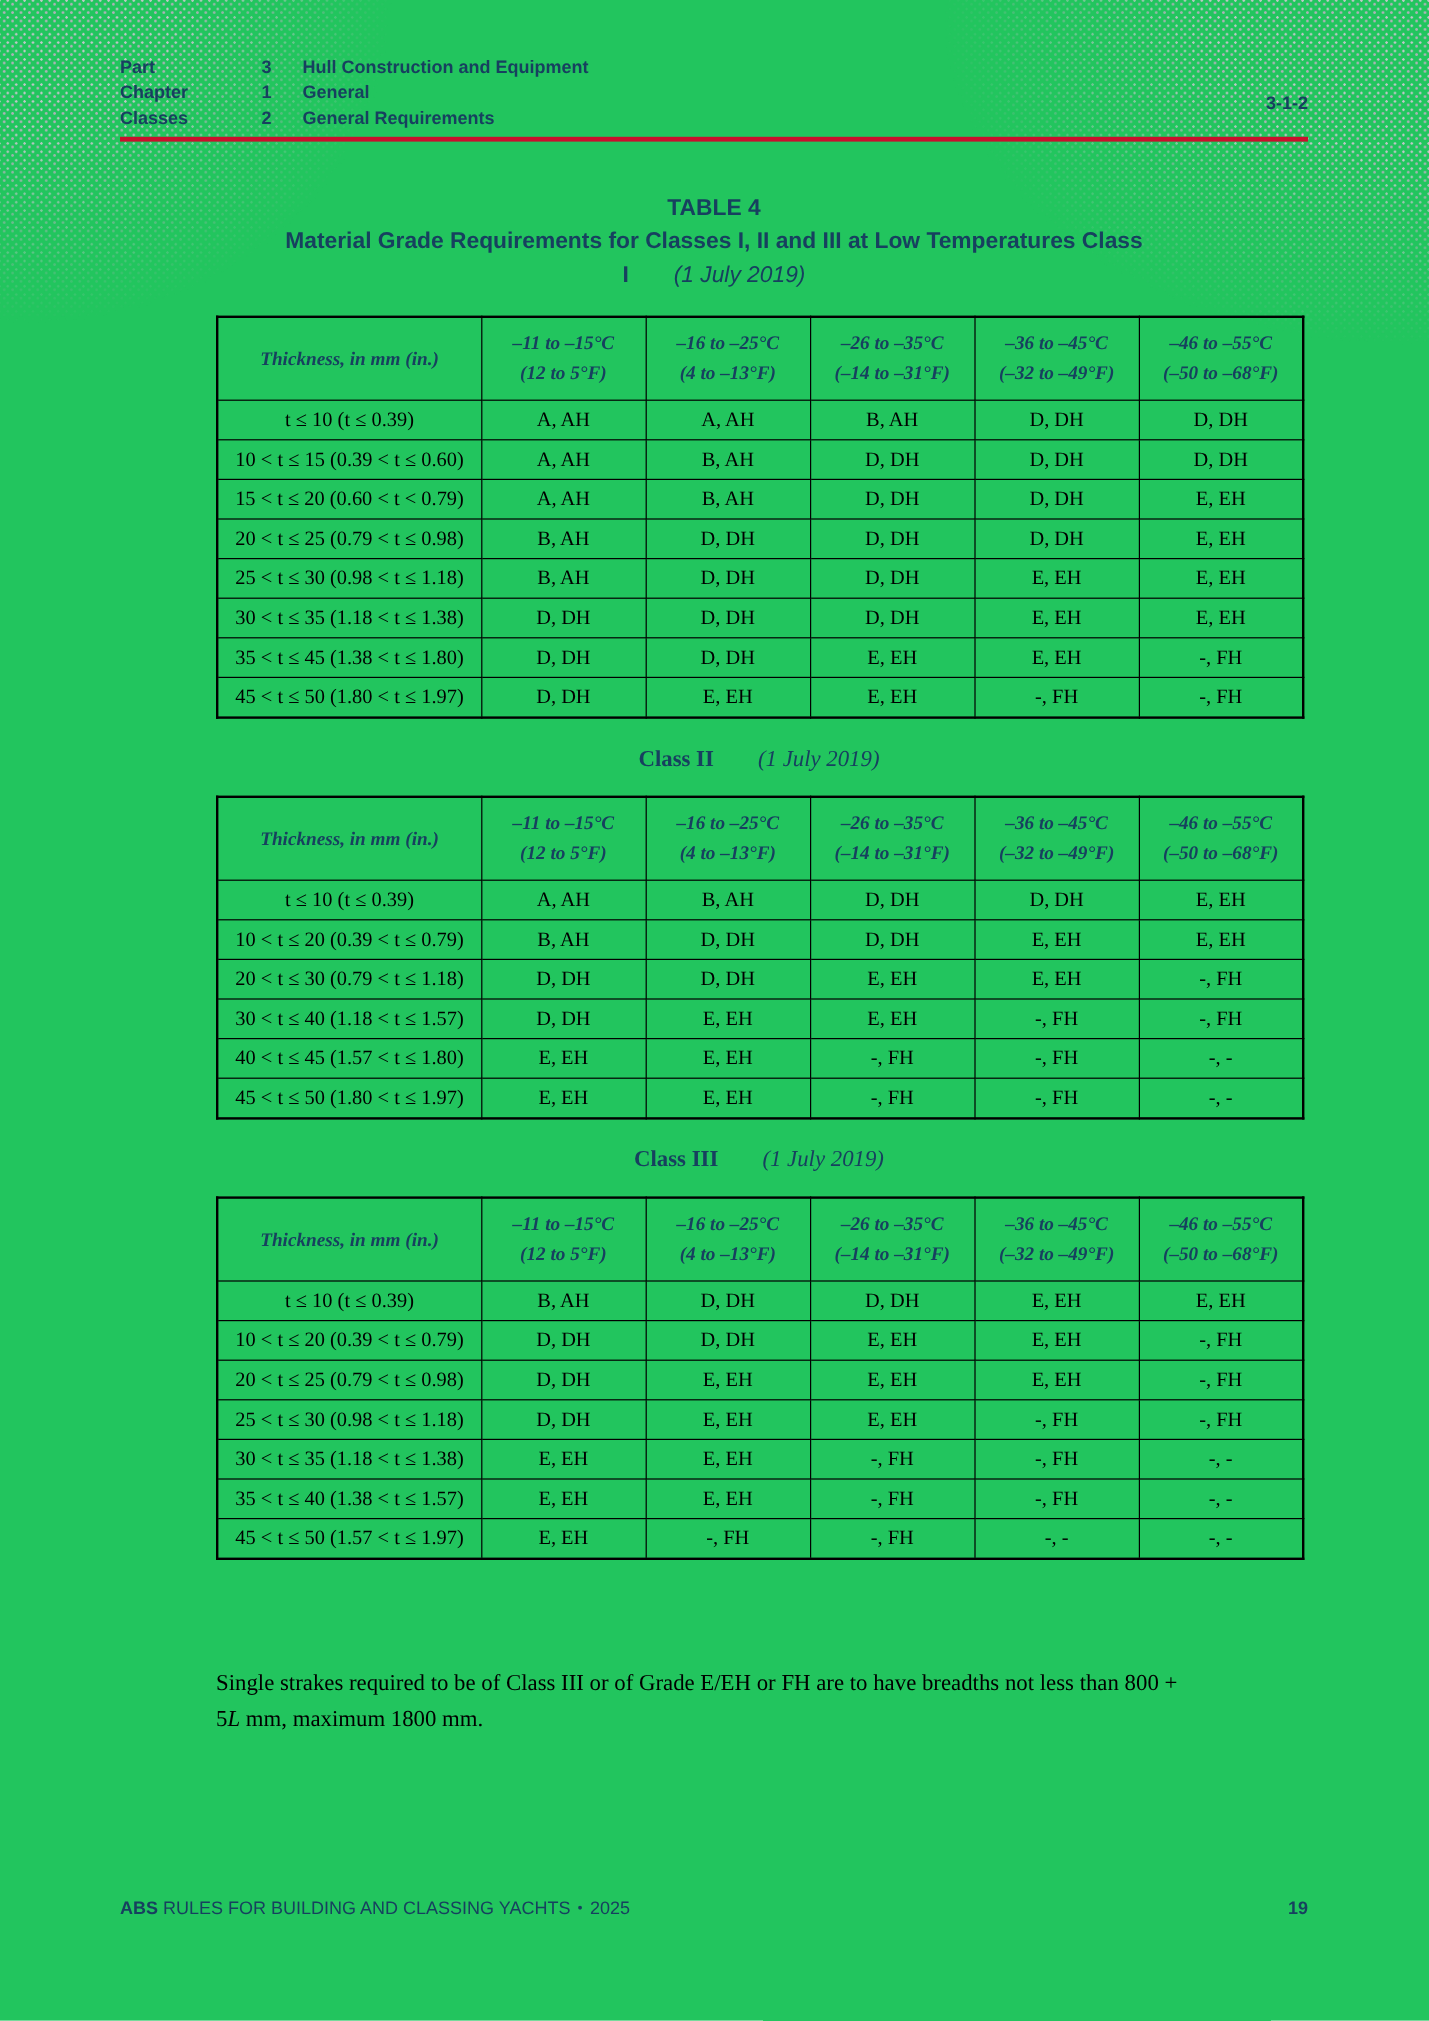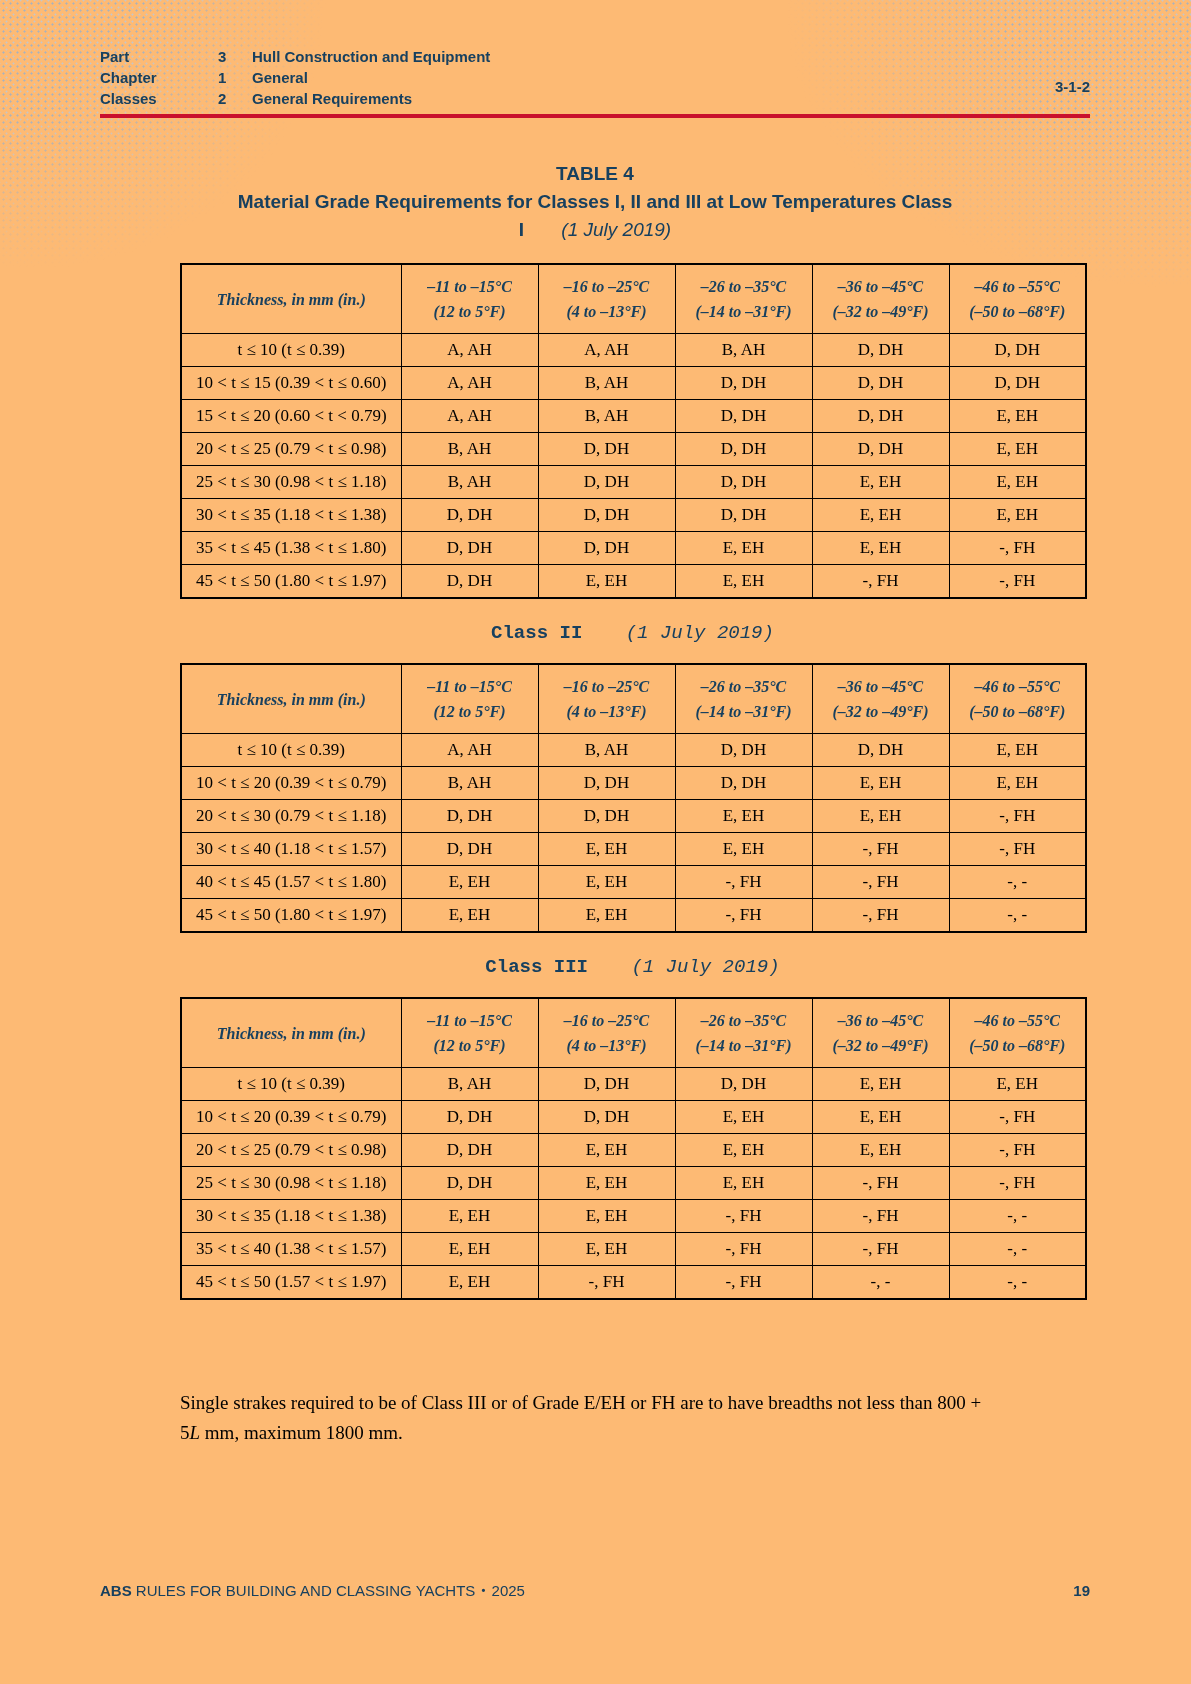--- a/index.html
+++ b/index.html
@@ -1,18 +1,18 @@
 <!DOCTYPE html>
 <html><head>
 <meta charset="utf-8">
 <style>
   html,body { margin:0; padding:0; background:#ffffff; }
   .page {
     position:relative; width:1191px; height:1684px; margin:0 auto;
-    background:#fdba74; overflow:hidden;
+    background:#22c55e; overflow:hidden;
     font-family:"Liberation Serif", serif; color:#000;
   }
   
   .deco {
     position:absolute; top:0; pointer-events:none;
     background-image:
       radial-gradient(circle, #aeb2b8 0.9px, transparent 1.3px),
       radial-gradient(circle, #c3c6cb 0.8px, transparent 1.2px);
     background-size:7px 7px, 7px 7px;
     background-position:0 0, 3px 4px;
@@ -47,21 +47,21 @@
   .tables-area { position:absolute; left:180px; top:263px; width:905px; }
   table.grade-table { border-collapse:collapse; width:905px; border:2px solid #000; table-layout:fixed; }
   table.grade-table th, table.grade-table td {
     border:1px solid #000; text-align:center; vertical-align:middle; padding:0 2px;
   }
   table.grade-table th {
     height:68px; font-size:16px; line-height:25px; font-weight:bold; font-style:italic;
   }
   table.grade-table td { height:32px; font-size:17px; font-weight:normal; }
   .tbl-heading {
-    text-align:center; font-family:Liberation Mono, monospace; font-weight:bold;
+    text-align:center; font-family:Liberation Serif, serif; font-weight:bold;
     font-size:19px; line-height:28px; margin:20px 0 16px 0;
   }
   
   .note {
     position:absolute; left:180px; top:1388px; width:870px;
     font-size:19px; line-height:30px;
   }
   .note .lvar { font-style:italic; }
   
   .page-footer {

